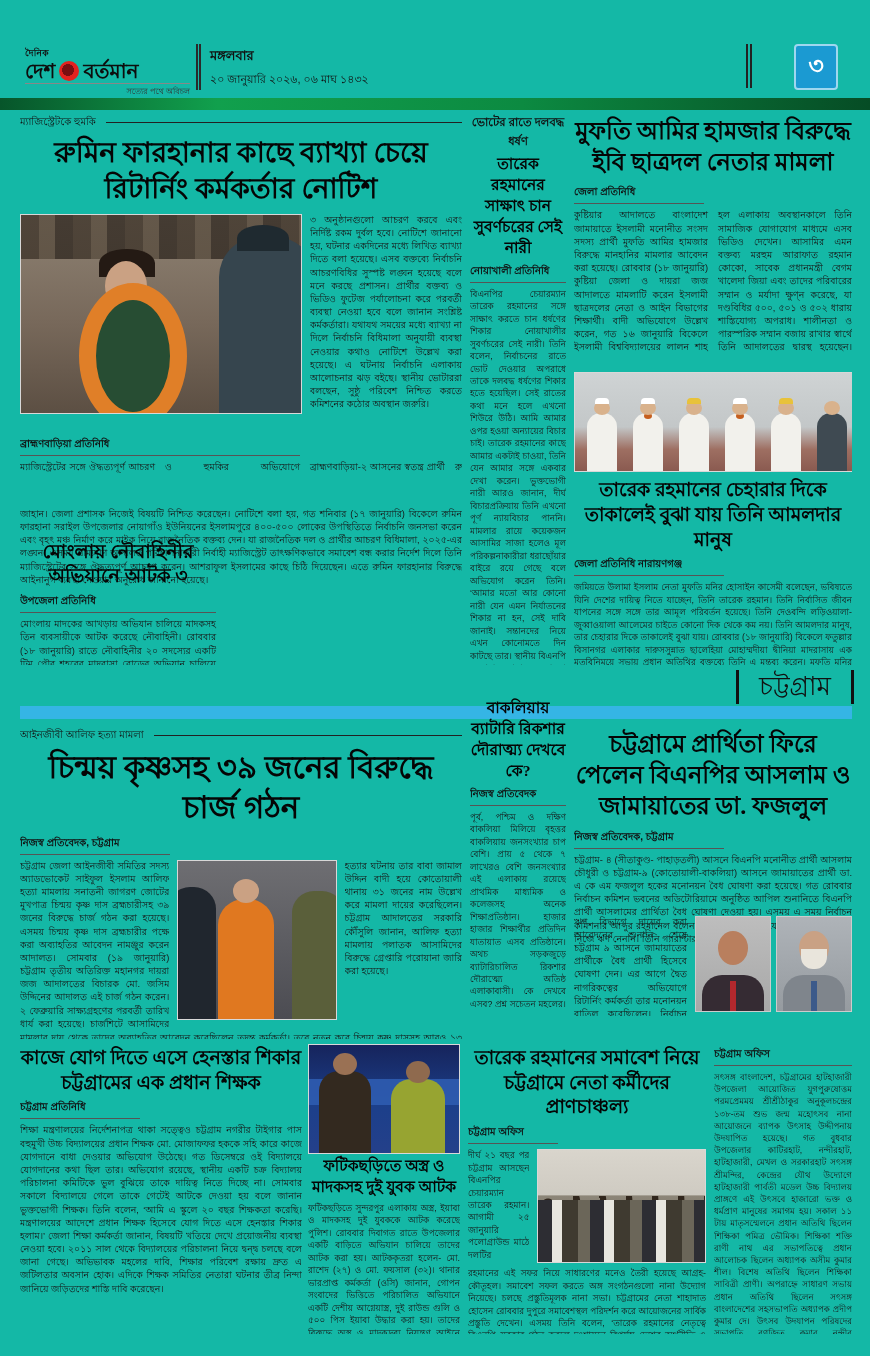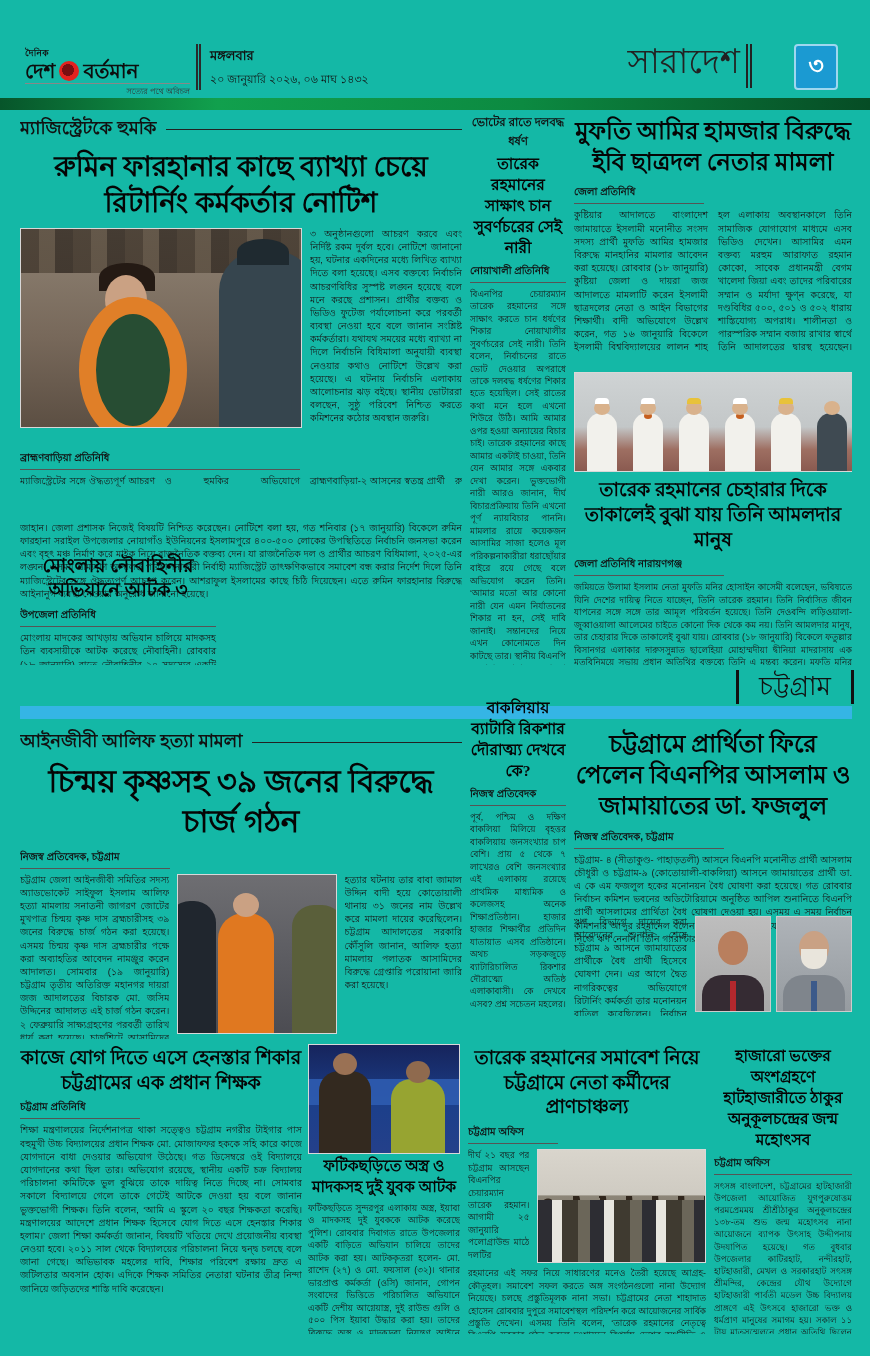--- a/index.html
+++ b/index.html
@@ -21,21 +21,21 @@
   .section-title{position:absolute;right:130px;top:2px;width:220px;text-align:right;
                  font-family:"Liberation Serif",serif;font-size:34px;color:#222;line-height:1.2;}
   .mast-dblbar{position:absolute;right:118px;top:4px;height:44px;width:2px;background:#222;box-shadow:-4px 0 0 #222;}
   .page-badge{position:absolute;right:32px;top:4px;width:40px;height:42px;background:#1b9ad2;
               border:2px solid #9fd7ef;border-radius:4px;color:#fff;font-size:24px;font-weight:bold;
               display:flex;align-items:center;justify-content:center;}
   .green-bar{position:absolute;left:0;top:98px;width:870px;height:12px;
              background:linear-gradient(90deg,#07552a,#11a04d 25%,#0c8a41 60%,#064c25);}
   
   .art{position:absolute;overflow:hidden;}
-  .kicker-row{display:flex;align-items:center;gap:10px;font-size:18px;font-weight:bold;}
+  .kicker-row{display:flex;align-items:center;gap:10px;font-size:10px;font-weight:normal;}
   .kicker-row::after{content:"";flex:1;border-top:1.5px solid #222;}
   .kicker-center{font-size:11.5px;font-weight:bold;text-align:center;}
   .hl{font-family:"Liberation Serif",serif;font-weight:bold;text-align:center;color:#050505;}
   .hl-xl{font-size:28px;line-height:1.3;margin:4px 0 6px;font-family:Liberation Serif, serif;}
   .hl-xxl{font-size:31px;line-height:1.3;margin:4px 0 6px;}
   .hl-lg{font-size:24px;line-height:1.3;margin:2px 0 6px;}
   .hl-md{font-size:19px;line-height:1.3;margin:2px 0 4px;}
   .hl-sm{font-size:15.5px;line-height:1.35;margin:2px 0 4px;}
   .byline{font-size:10px;font-weight:bold;border-bottom:1px solid #555;padding-bottom:2px;margin:2px 0 5px;}
   .body{font-size:9.3px;line-height:1.42;text-align:justify;color:#161616;}
@@ -104,21 +104,20 @@
         <span class="logo-dot"></span>
         <span>বর্তমান</span>
       </div>
       <div class="tagline">সত্যের পথে অবিচল</div>
     </div>
     <div class="mast-rule"></div>
     <div class="date-block">
       <div class="weekday">মঙ্গলবার</div>
       <div class="dateline">২০ জানুয়ারি ২০২৬, ০৬ মাঘ ১৪৩২</div>
     </div>
-    <div class="section-title">সারাদেশ</div>
     <div class="mast-dblbar"></div>
     <div class="page-badge">৩</div>
   </div>
   <div class="green-bar"></div>
 
   <div class="art" style="left:20px;top:114px;width:442px;height:551px;">
     <div class="kicker-row">ম্যাজিস্ট্রেটকে হুমকি</div>
     <div class="hl hl-xl">রুমিন ফারহানার কাছে ব্যাখ্যা চেয়ে রিটার্নিং কর্মকর্তার নোটিশ</div>
     <div class="row" style="margin-top:4px;">
       <div>
@@ -255,18 +254,17 @@
       <div class="body" style="width:62px;height:112px;overflow:hidden;font-size:8.8px;">দীর্ঘ ২১ বছর পর চট্টগ্রাম আসছেন বিএনপির চেয়ারম্যান তারেক রহমান। আগামী ২৫ জানুয়ারি পলোগ্রাউন্ড মাঠে দলটির মহাসমাবেশে বক্তব্য রাখবেন তিনি। তারেক রহমানের এই সফর ঘিরে দলীয় নেতা কর্মীদের মাঝে বইছে উৎসাহ উদ্দীপনা। পরিবর্তিত প্রেক্ষাপটে</div>
       <div class="photo ph-rally" style="width:168px;height:112px;">
         <div class="heads"></div>
         <div class="group"></div>
       </div>
     </div>
     <div class="body" style="height:118px;margin-top:4px;font-size:8.8px;">রহমানের এই সফর নিয়ে সাধারণের মনেও তৈরী হয়েছে আগ্রহ- কৌতূহল। সমাবেশ সফল করতে অঙ্গ সংগঠনগুলো নানা উদ্যোগ নিয়েছে। চলছে প্রস্তুতিমূলক নানা সভা। চট্টগ্রামের নেতা শাহাদাত হোসেন রোববার দুপুরে সমাবেশস্থল পরিদর্শন করে আয়োজনের সার্বিক প্রস্তুতি দেখেন। এসময় তিনি বলেন, ‘তারেক রহমানের নেতৃত্বে বিএনপি সরকার গঠন করলে দুঃশাসনে বিপর্যস্ত দেশের অর্থনীতি ও গণতান্ত্রিক সংস্কৃতি পুনরুদ্ধার হবে। বাংলাদেশ নতুন দিগন্তে দাঁড়াবে।’ তিনি আরো বলেন, চট্টগ্রামের এই মহাসমাবেশ শুধু একটি রাজনৈতিক কর্মসূচি নয়, গণতন্ত্র পুনরুদ্ধারের সংগ্রামে জনগণের শক্তিশালী অভিপ্রায়ের প্রকাশ। ডা. শাহাদাত বলেন, দেশের রাজনৈতিক ও অর্থনৈতিক সংকট পাল্টাতে তারেক রহমানের কাছে দেশের মানুষের একমাত্র ভরসা। এই সমাবেশের মাধ্যমে গণতন্ত্রের পক্ষে জনতার ঐক্য সুদৃঢ় হবে। তিনি মহাসমাবেশ শান্তিপূর্ণ ও সুশৃঙ্খলভাবে সম্পন্ন করতে দলীয় নেতাকর্মীসহ সর্বস্তরের সহযোগিতা কামনা করেন। এ সময় মেয়রের সাথে ছিলেন চট্টগ্রাম মহানগর বিএনপির সাবেক সদস্য সম্পাদক আবুল হাশেম বক্কর, যুগ্ম আহ্বায়ক আহমেদুল আলম চৌধুরী, মো. কামরুল ইসলাম, আব্দুল হান্নান জিলানী, মহানগর যুব দলের সিনিয়র যুগ্ম আহ্বায়ক জিয়াউর রহমান জিয়া প্রমুখ।</div>
   </div>
 
   <div class="art" style="left:714px;top:1044px;width:138px;height:290px;">
-    <div class="hl hl-sm">হাজারো ভক্তের অংশগ্রহণে হাটহাজারীতে ঠাকুর অনুকূলচন্দ্রের জন্ম মহোৎসব</div>
     <div class="byline">চট্টগ্রাম অফিস</div>
     <div class="body" style="font-size:8.6px;height:212px;">সৎসঙ্গ বাংলাদেশ, চট্টগ্রামের হাটহাজারী উপজেলা আয়োজিত যুগপুরুষোত্তম পরমপ্রেমময় শ্রীশ্রীঠাকুর অনুকূলচন্দ্রের ১৩৮-তম শুভ জন্ম মহোৎসব নানা আয়োজনে ব্যাপক উৎসাহ উদ্দীপনায় উদযাপিত হয়েছে। গত বুধবার উপজেলার কাটিরহাট, নন্দীরহাট, হাটহাজারী, মেখল ও সরকারহাট সৎসঙ্গ শ্রীমন্দির, কেন্দ্রের যৌথ উদ্যোগে হাটহাজারী পার্বতী মডেল উচ্চ বিদ্যালয় প্রাঙ্গণে এই উৎসবে হাজারো ভক্ত ও ধর্মপ্রাণ মানুষের সমাগম হয়। সকাল ১১ টায় মাতৃসম্মেলনে প্রধান অতিথি ছিলেন শিক্ষিকা পমিত্র ভৌমিক। শিক্ষিকা শক্তি রাণী নাথ এর সভাপতিত্বে প্রধান আলোচক ছিলেন অধ্যাপক অসীম কুমার শীল। বিশেষ অতিথি ছিলেন শিক্ষিকা সাবিত্রী প্রাণী। অপরাহ্নে সাধারণ সভায় প্রধান অতিথি ছিলেন সৎসঙ্গ বাংলাদেশের সহসভাপতি অধ্যাপক প্রদীপ কুমার দে। উৎসব উদযাপন পরিষদের সভাপতি রণজিত কুমার নন্দীর সভাপতিত্বে প্রধান আলোচক ছিলেন ডা. জাকির হোসেন, বিশ্ববিদ্যালয়ের ডেপুটি রেজিস্ট্রার পীযূষ কান্তি নাথ, মুখ্য আলোচক ডা. শ্যামল চক্রবর্তী, হিন্দু বৌদ্ধ খ্রিস্টান ঐক্য পরিষদ হাটহাজারী উপজেলা সভাপতি ডা. গোবিন্দপ্রসাদ মহাজন।</div>
   </div>
 
 </div>
 
 </body></html>

